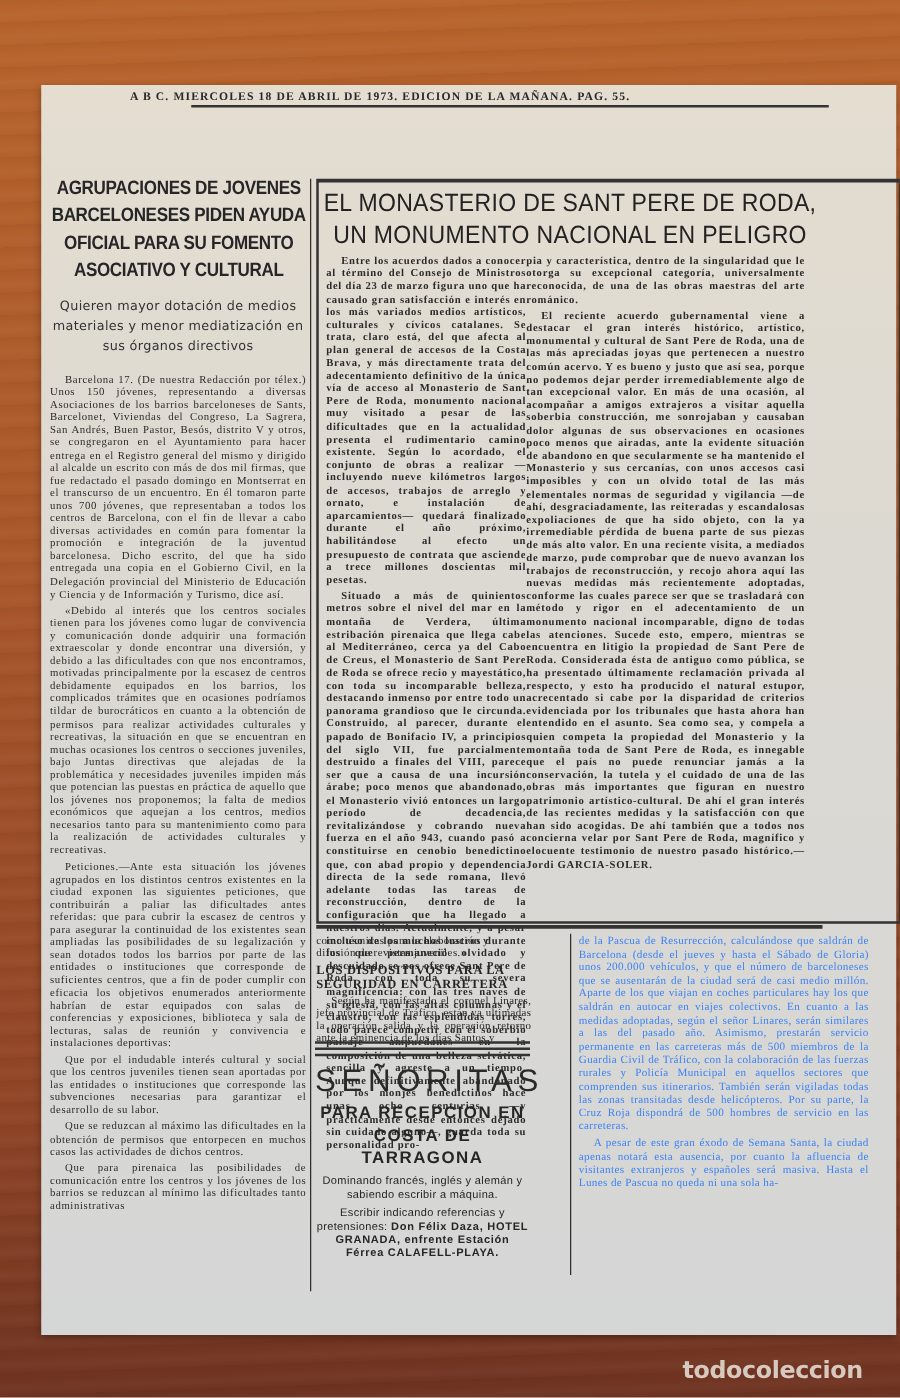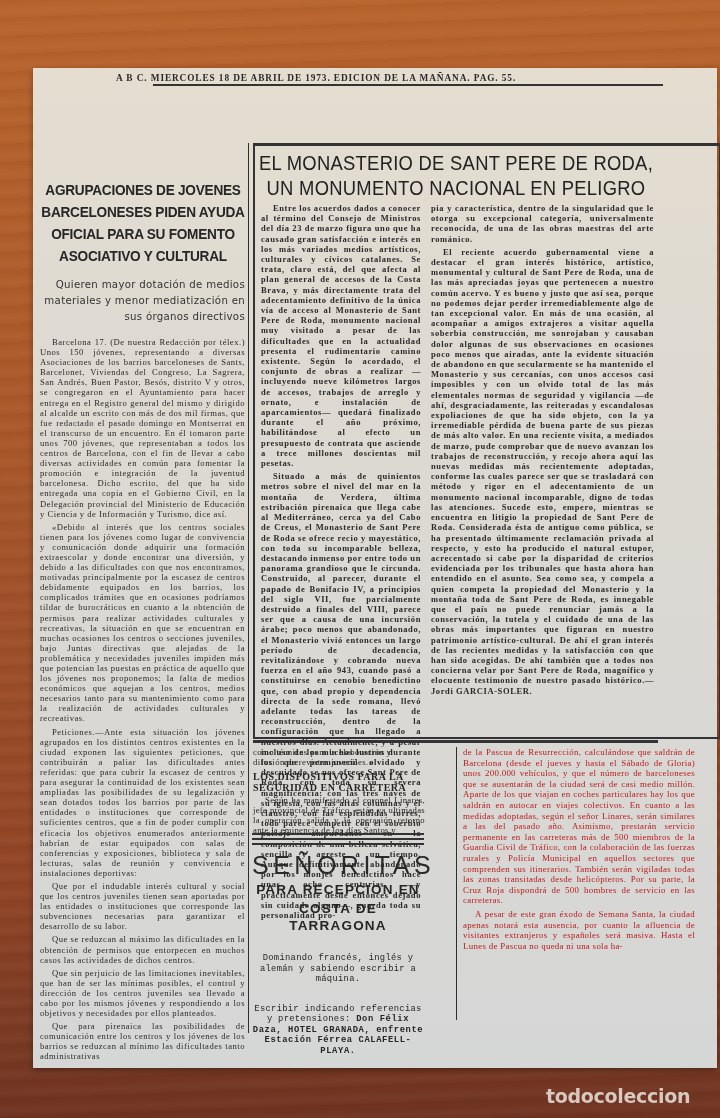--- a/index.html
+++ b/index.html
@@ -14,34 +14,34 @@
     background: repeating-linear-gradient(178deg, rgba(0,0,0,0.04) 0px, rgba(0,0,0,0.0) 6px, rgba(255,255,255,0.03) 12px, rgba(0,0,0,0.0) 18px);
   }
   .page {
     position: absolute; left: 33px; top: 68px; width: 684px; height: 1000px;
     background: linear-gradient(180deg, #e4ddd0 0%, #dcd9d2 40%, #d5d6d6 100%);
     box-shadow: 0 2px 6px rgba(0,0,0,0.35);
   }
   .masthead {
     position: absolute; left: 104px; top: 73px; width: 560px;
     font-family: "Liberation Serif", serif; font-weight: bold;
-    font-size: 9.3px; letter-spacing: 0.9px; color: #2a2a2a; white-space: nowrap; margin-left: 12px;
+    font-size: 9.3px; letter-spacing: 0.9px; color: #2a2a2a; white-space: nowrap;
   }
   .masthead-rule { position: absolute; left: 153px; top: 84px; width: 510px; height: 2px; background: #333; }
 
   
   .left-col { position: absolute; left: 40px; top: 90px; width: 205px; color: #262626; }
   .left-headline {
     font-family: "Liberation Sans Narrow", "Liberation Sans", sans-serif; font-weight: bold;
     font-size: 15.5px; line-height: 22px; text-align: center; letter-spacing: -0.3px;
     transform: scaleX(0.88); transform-origin: center top; width: 232px; margin-left: -13px;
   }
   .left-subhead {
     font-family: "DejaVu Sans", sans-serif; font-size: 10.2px; line-height: 16px;
-    text-align: right; margin-top: 10px; color: #333; letter-spacing: 0.3px;
+    text-align: center; margin-top: 10px; color: #333; letter-spacing: 0.3px;
   }
   .body-text {
     font-family: "Liberation Serif", serif; font-size: 8.6px; line-height: 10.1px;
     text-align: justify; color: #2a2a2a; letter-spacing: 0.5px;
   }
   .body-text p { text-indent: 12px; margin-bottom: 3px; }
   .body-text p.noind { text-indent: 0; }
   .left-col .body-text { margin-top: 12px; }
   .bold-lead { font-weight: normal; }
 
@@ -51,21 +51,21 @@
   .main-box {
     position: absolute; left: 253px; top: 143px; width: 468px; height: 596px;
     border: 2px solid #333; border-top-width: 3px;
   }
   .main-headline {
     font-family: "Liberation Sans Narrow", "Liberation Sans", sans-serif;
     font-size: 20px; line-height: 25px; text-align: center; color: #222;
     margin-top: 5px; letter-spacing: 0.3px; font-weight: normal;
     transform: scaleX(0.92); transform-origin: center top; width: 430px; margin-left: -14px;
   }
-  .main-cols { position: absolute; top: 57px; left: 6px; right: 6px; display: flex; gap: 10px; }
+  .main-cols { position: absolute; top: 57px; left: 6px; right: 6px; display: flex; }
   .main-cols .body-text { font-weight: bold; font-size: 8.5px; line-height: 10.2px; letter-spacing: 0.6px; }
   .main-col-a { width: 160px; }
   .main-col-b { width: 223px; }
 
   .hrule-thick { position: absolute; height: 3px; background: #333; }
 
   
   .lower-center { position: absolute; left: 253px; top: 747px; width: 172px; color: #262626; }
   .lc-continue { font-family: "Liberation Serif", serif; font-size: 8.7px; line-height: 10px; letter-spacing: 0.4px; }
   .lc-headline {
@@ -78,54 +78,53 @@
   .ad { position: absolute; left: 252px; top: 833px; width: 172px; text-align: center; color: #262626; }
   .ad-rules div { height: 2px; background: #333; margin-bottom: 3px; }
   .ad-title {
     font-family: "Liberation Sans", sans-serif; font-weight: normal; font-size: 25px;
     letter-spacing: 4.5px; margin-top: 6px; line-height: 28px; color: #2a2a2a;
   }
   .ad-sub {
     font-family: "Liberation Sans", sans-serif; font-weight: bold; font-size: 13.5px;
     line-height: 17px; letter-spacing: 1.2px; margin-top: 2px;
   }
-  .ad-text { font-family: Liberation Mono, monospace; font-size: 8.8px; line-height: 10.5px; margin-top: 19px; letter-spacing: 0.3px; }
+  .ad-text { font-family: Liberation Sans, sans-serif; font-size: 8.8px; line-height: 10.5px; margin-top: 5px; letter-spacing: 0.3px; }
   .ad-text b { letter-spacing: 0.6px; }
 
-  .right-lower { position: absolute; left: 463px; top: 747px; width: 232px; color: #b91c1c; }
+  .right-lower { position: absolute; left: 463px; top: 747px; width: 232px; color: #3b82f6; }
   .right-lower .rl-text { font-family: "Liberation Serif", serif; font-size: 8.9px; line-height: 10.6px; text-align: justify; letter-spacing: 0.3px; }
   .right-lower p { text-indent: 12px; margin-bottom: 3px; }
   .right-lower p.noind { text-indent: 0; }
 
   .watermark {
     position: absolute; left: 546px; top: 1085px;
     font-family: "DejaVu Sans", sans-serif; font-weight: bold; font-size: 19px;
     color: #d8c9c0; letter-spacing: -0.3px;
   }
 </style>
 </head>
 <body>
 
 <div class="wood-grain"></div>
 
 <div class="page"></div>
 
 <div class="masthead">A B C. MIERCOLES 18 DE ABRIL DE 1973. EDICION DE LA MAÑANA. PAG. 55.</div>
 <div class="masthead-rule"></div>
 
-<div class="left-col" style="top:140px;margin-top:39px;">
+<div class="left-col" style="top:140px;">
   <h1 class="left-headline">AGRUPACIONES DE JOVENES BARCELONESES PIDEN AYUDA OFICIAL PARA SU FOMENTO ASOCIATIVO Y CULTURAL</h1>
   <div class="left-subhead">Quieren mayor dotación de medios materiales y menor mediatización en sus órganos directivos</div>
   <div class="body-text">
     <p>Barcelona 17. (De nuestra Redacción por télex.) Unos 150 jóvenes, representando a diversas Asociaciones de los barrios barceloneses de Sants, Barcelonet, Viviendas del Congreso, La Sagrera, San Andrés, Buen Pastor, Besós, distrito V y otros, se congregaron en el Ayuntamiento para hacer entrega en el Registro general del mismo y dirigido al alcalde un escrito con más de dos mil firmas, que fue redactado el pasado domingo en Montserrat en el transcurso de un encuentro. En él tomaron parte unos 700 jóvenes, que representaban a todos los centros de Barcelona, con el fin de llevar a cabo diversas actividades en común para fomentar la promoción e integración de la juventud barcelonesa. Dicho escrito, del que ha sido entregada una copia en el Gobierno Civil, en la Delegación provincial del Ministerio de Educación y Ciencia y de Información y Turismo, dice así.</p>
     <p>«Debido al interés que los centros sociales tienen para los jóvenes como lugar de convivencia y comunicación donde adquirir una formación extraescolar y donde encontrar una diversión, y debido a las dificultades con que nos encontramos, motivadas principalmente por la escasez de centros debidamente equipados en los barrios, los complicados trámites que en ocasiones podríamos tildar de burocráticos en cuanto a la obtención de permisos para realizar actividades culturales y recreativas, la situación en que se encuentran en muchas ocasiones los centros o secciones juveniles, bajo Juntas directivas que alejadas de la problemática y necesidades juveniles impiden más que potencian las puestas en práctica de aquello que los jóvenes nos proponemos; la falta de medios económicos que aquejan a los centros, medios necesarios tanto para su mantenimiento como para la realización de actividades culturales y recreativas.</p>
     <p><span class="bold-lead">Peticiones.—</span><span>Ante esta situación los jóvenes agrupados en los distintos centros existentes en la ciudad exponen las siguientes peticiones, que contribuirán a paliar las dificultades antes referidas: que para cubrir la escasez de centros y para asegurar la continuidad de los existentes sean ampliadas las posibilidades de su legalización y sean dotados todos los barrios por parte de las entidades o instituciones que corresponde de suficientes centros, que a fin de poder cumplir con eficacia los objetivos enumerados anteriormente habrían de estar equipados con salas de conferencias y exposiciones, biblioteca y sala de lecturas, salas de reunión y convivencia e instalaciones deportivas:</span></p>
     <p>Que por el indudable interés cultural y social que los centros juveniles tienen sean aportadas por las entidades o instituciones que corresponde las subvenciones necesarias para garantizar el desarrollo de su labor.</p>
     <p>Que se reduzcan al máximo las dificultades en la obtención de permisos que entorpecen en muchos casos las actividades de dichos centros.</p>
-    <p>Que sin perjuicio de las limitaciones inevitables, que han de ser las mínimas posibles, el control y dirección de los centros juveniles sea llevado a cabo por los mismos jóvenes y respondiendo a los objetivos y necesidades por ellos planteados.</p>
     <p>Que para pirenaica las posibilidades de comunicación entre los centros y los jóvenes de los barrios se reduzcan al mínimo las dificultades tanto administrativas</p>
   </div>
 </div>
 
 <div class="vrule" style="left:248px; top:143px; width:1px; height:890px;"></div>
 
 <div class="main-box">
   <h2 class="main-headline">EL MONASTERIO DE SANT PERE DE RODA, UN MONUMENTO NACIONAL EN PELIGRO</h2>
   <div class="main-cols">
     <div class="main-col-a body-text">

